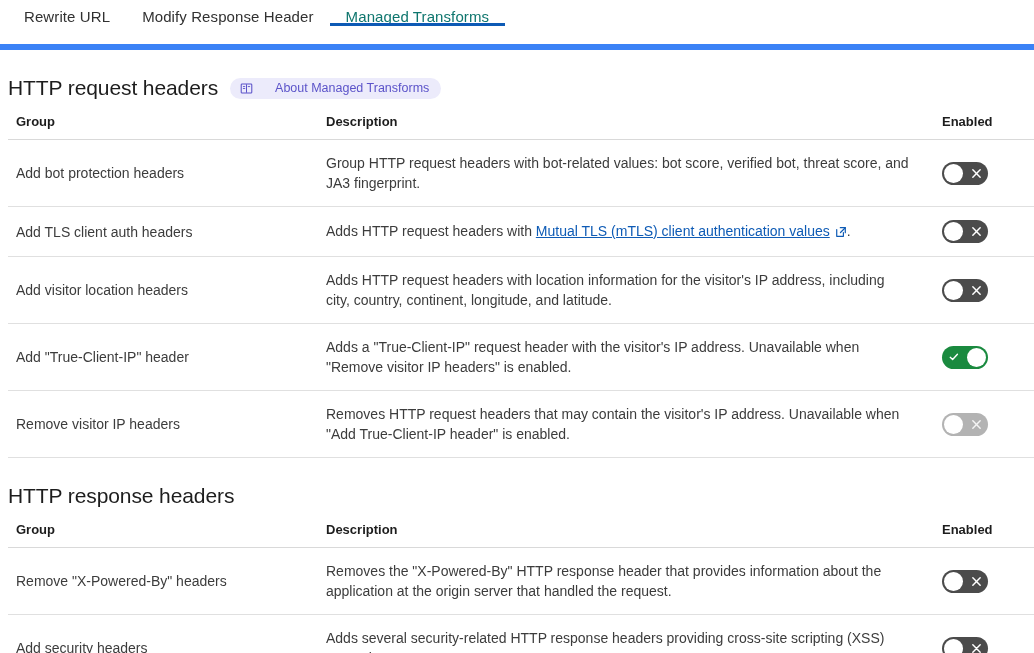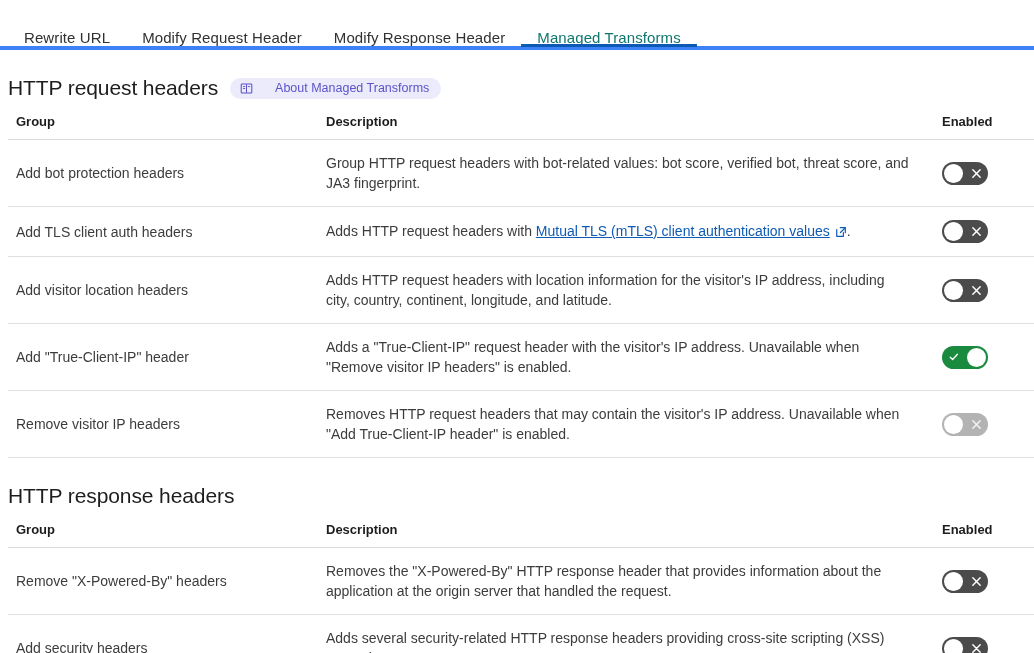--- a/index.html
+++ b/index.html
@@ -14,24 +14,24 @@
     font-family: "Liberation Sans", sans-serif;
     color: #313131;
     font-size: 14px;
     overflow: hidden;
   }
 
   
   .tabbar {
     position: relative;
     height: 50px;
-    border-bottom: 4px solid #3b82f6;
-    padding: 0 8px;
-    display: flex;
-    align-items: flex-end;
+    border-bottom: 6px solid #3b82f6;
+    padding: 8px 8px;
+    display: flex;
+    align-items: flex-start;
   }
   .tab {
     display: flex;
     align-items: center;
     padding: 0 16px;
     font-size: 15px;
     color: #313131;
     cursor: pointer;
     position: relative;
     white-space: nowrap;
@@ -158,23 +158,20 @@
   .toggle.on .mark { right: auto; left: 6px; }
   .toggle.disabled { background: #b3b3b3; cursor: default; }
   .toggle.disabled .mark svg { opacity: 0.85; }
 </style>
 </head>
 <body>
 
 <div class="tabbar">
   <div class="tab">
     <span>Rewrite URL</span>
-  </div>
-  <div class="tab">
-    <span>Modify Request Header</span>
   </div>
   <div class="tab">
     <span>Modify Response Header</span>
   </div>
   <div class="tab active">
     <span>Managed Transforms</span>
   </div>
 </div>
 
 <div class="content">

